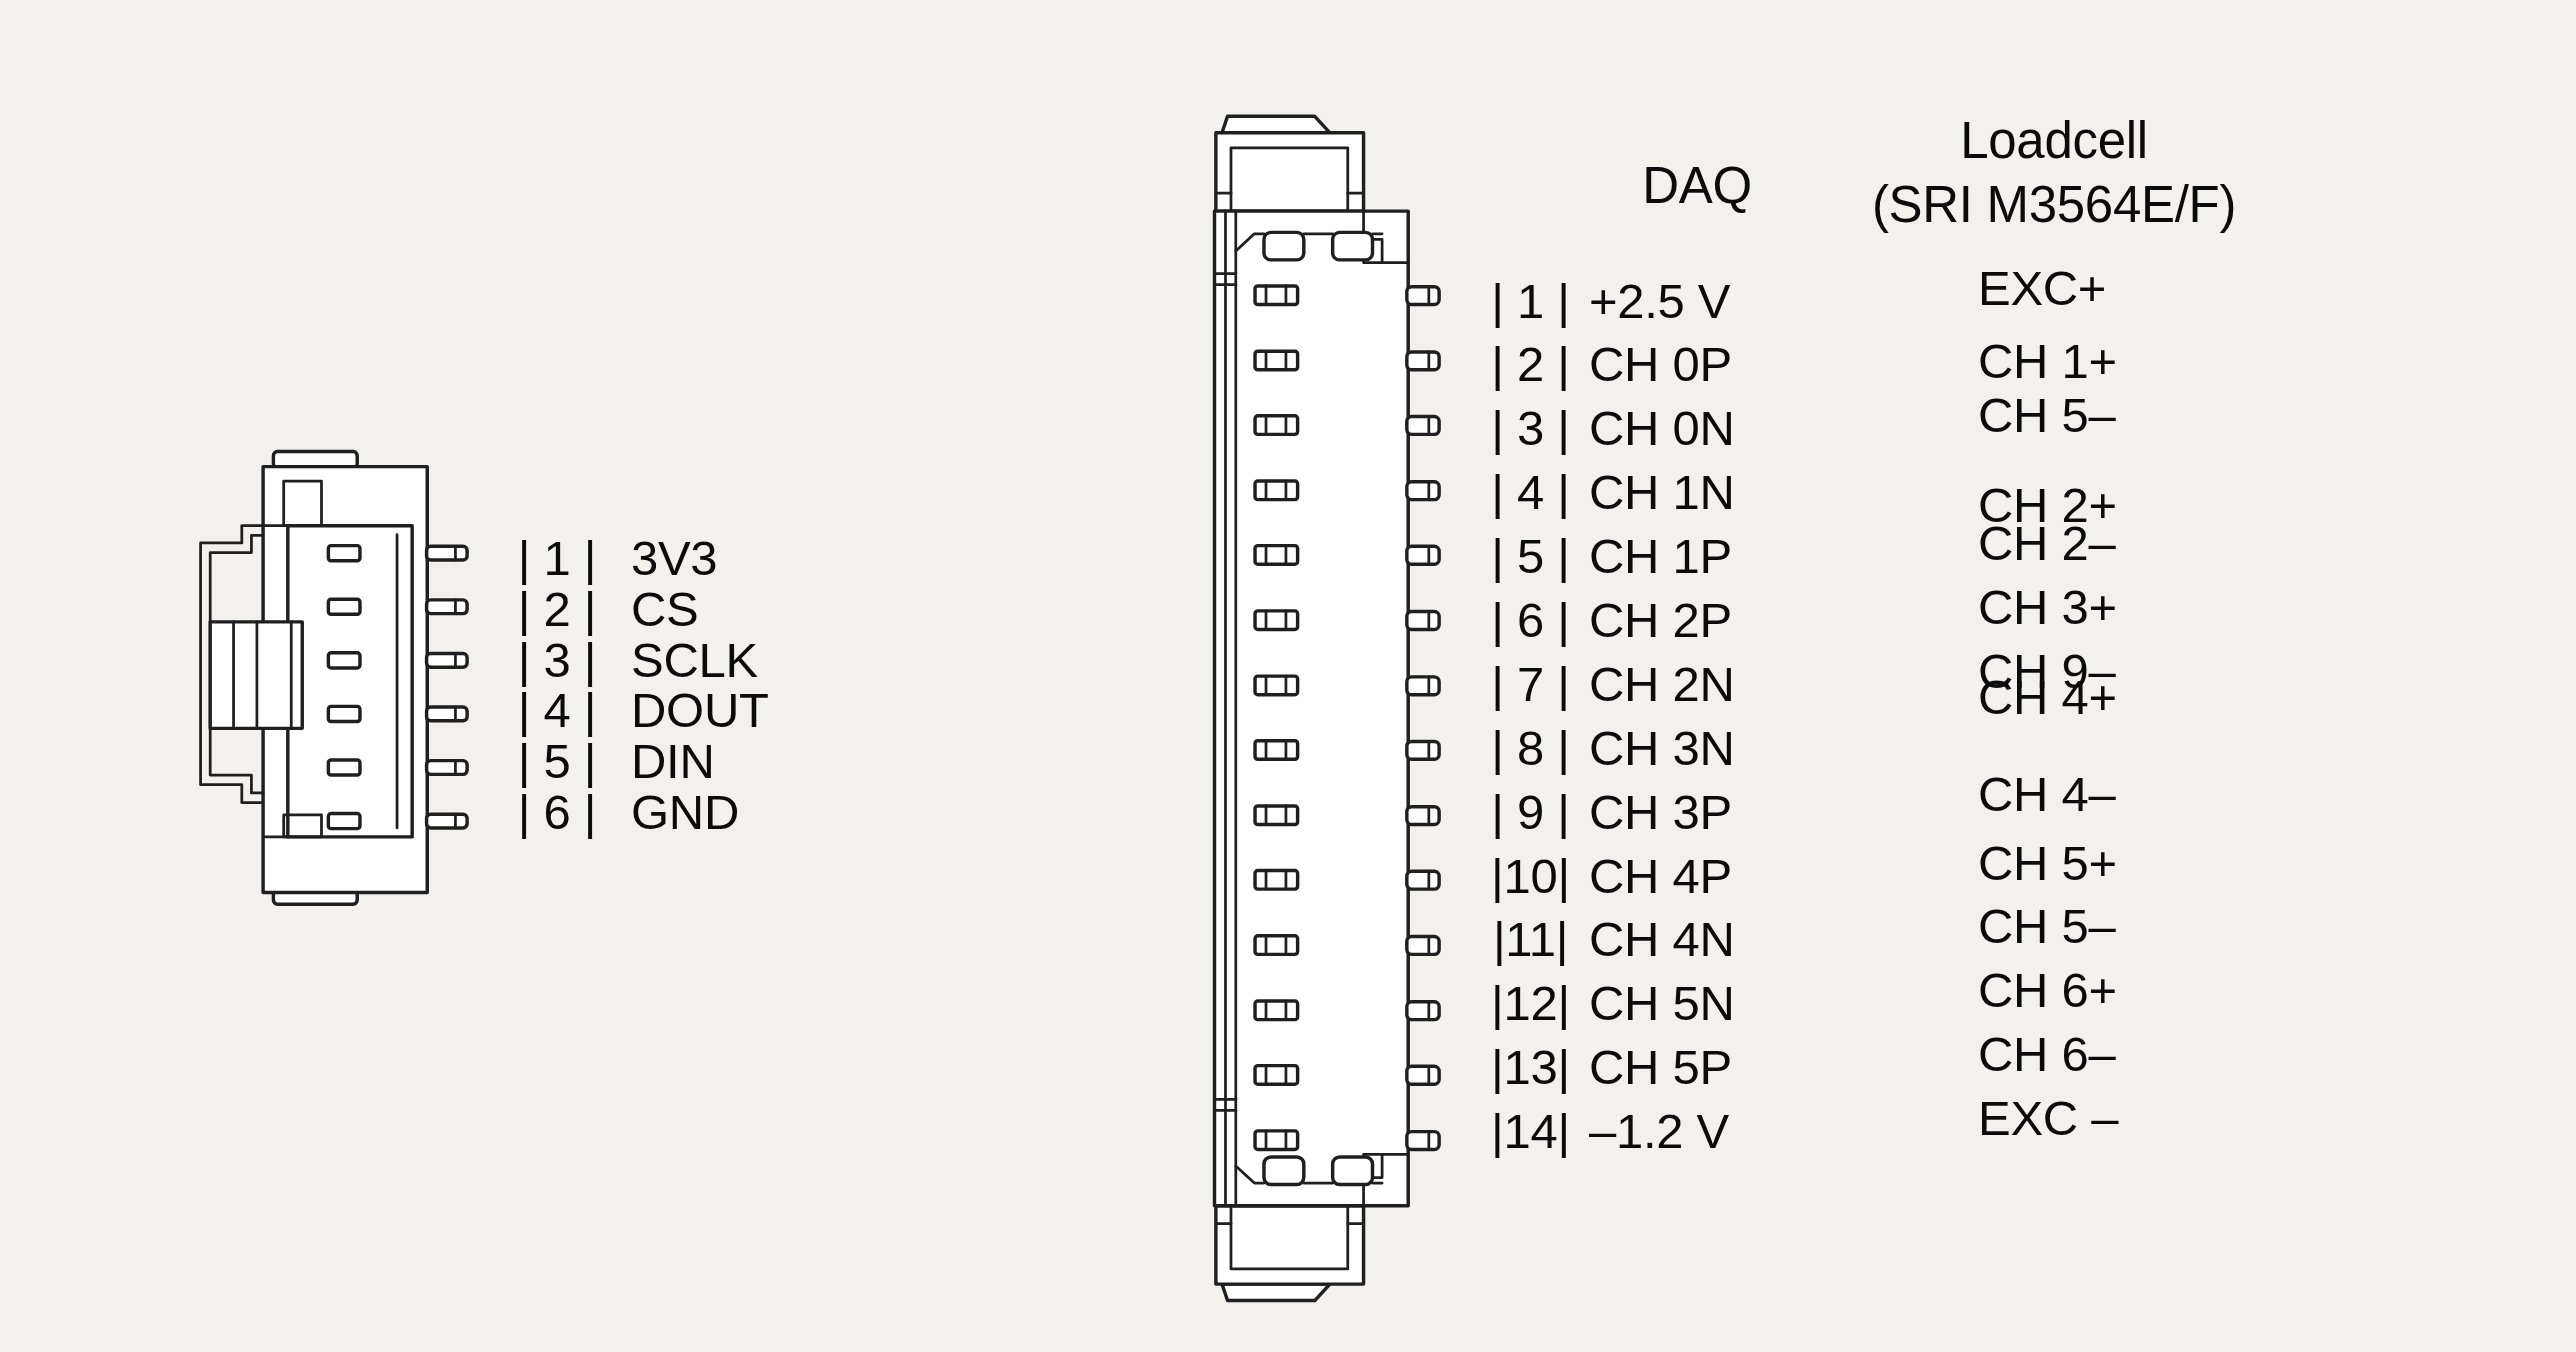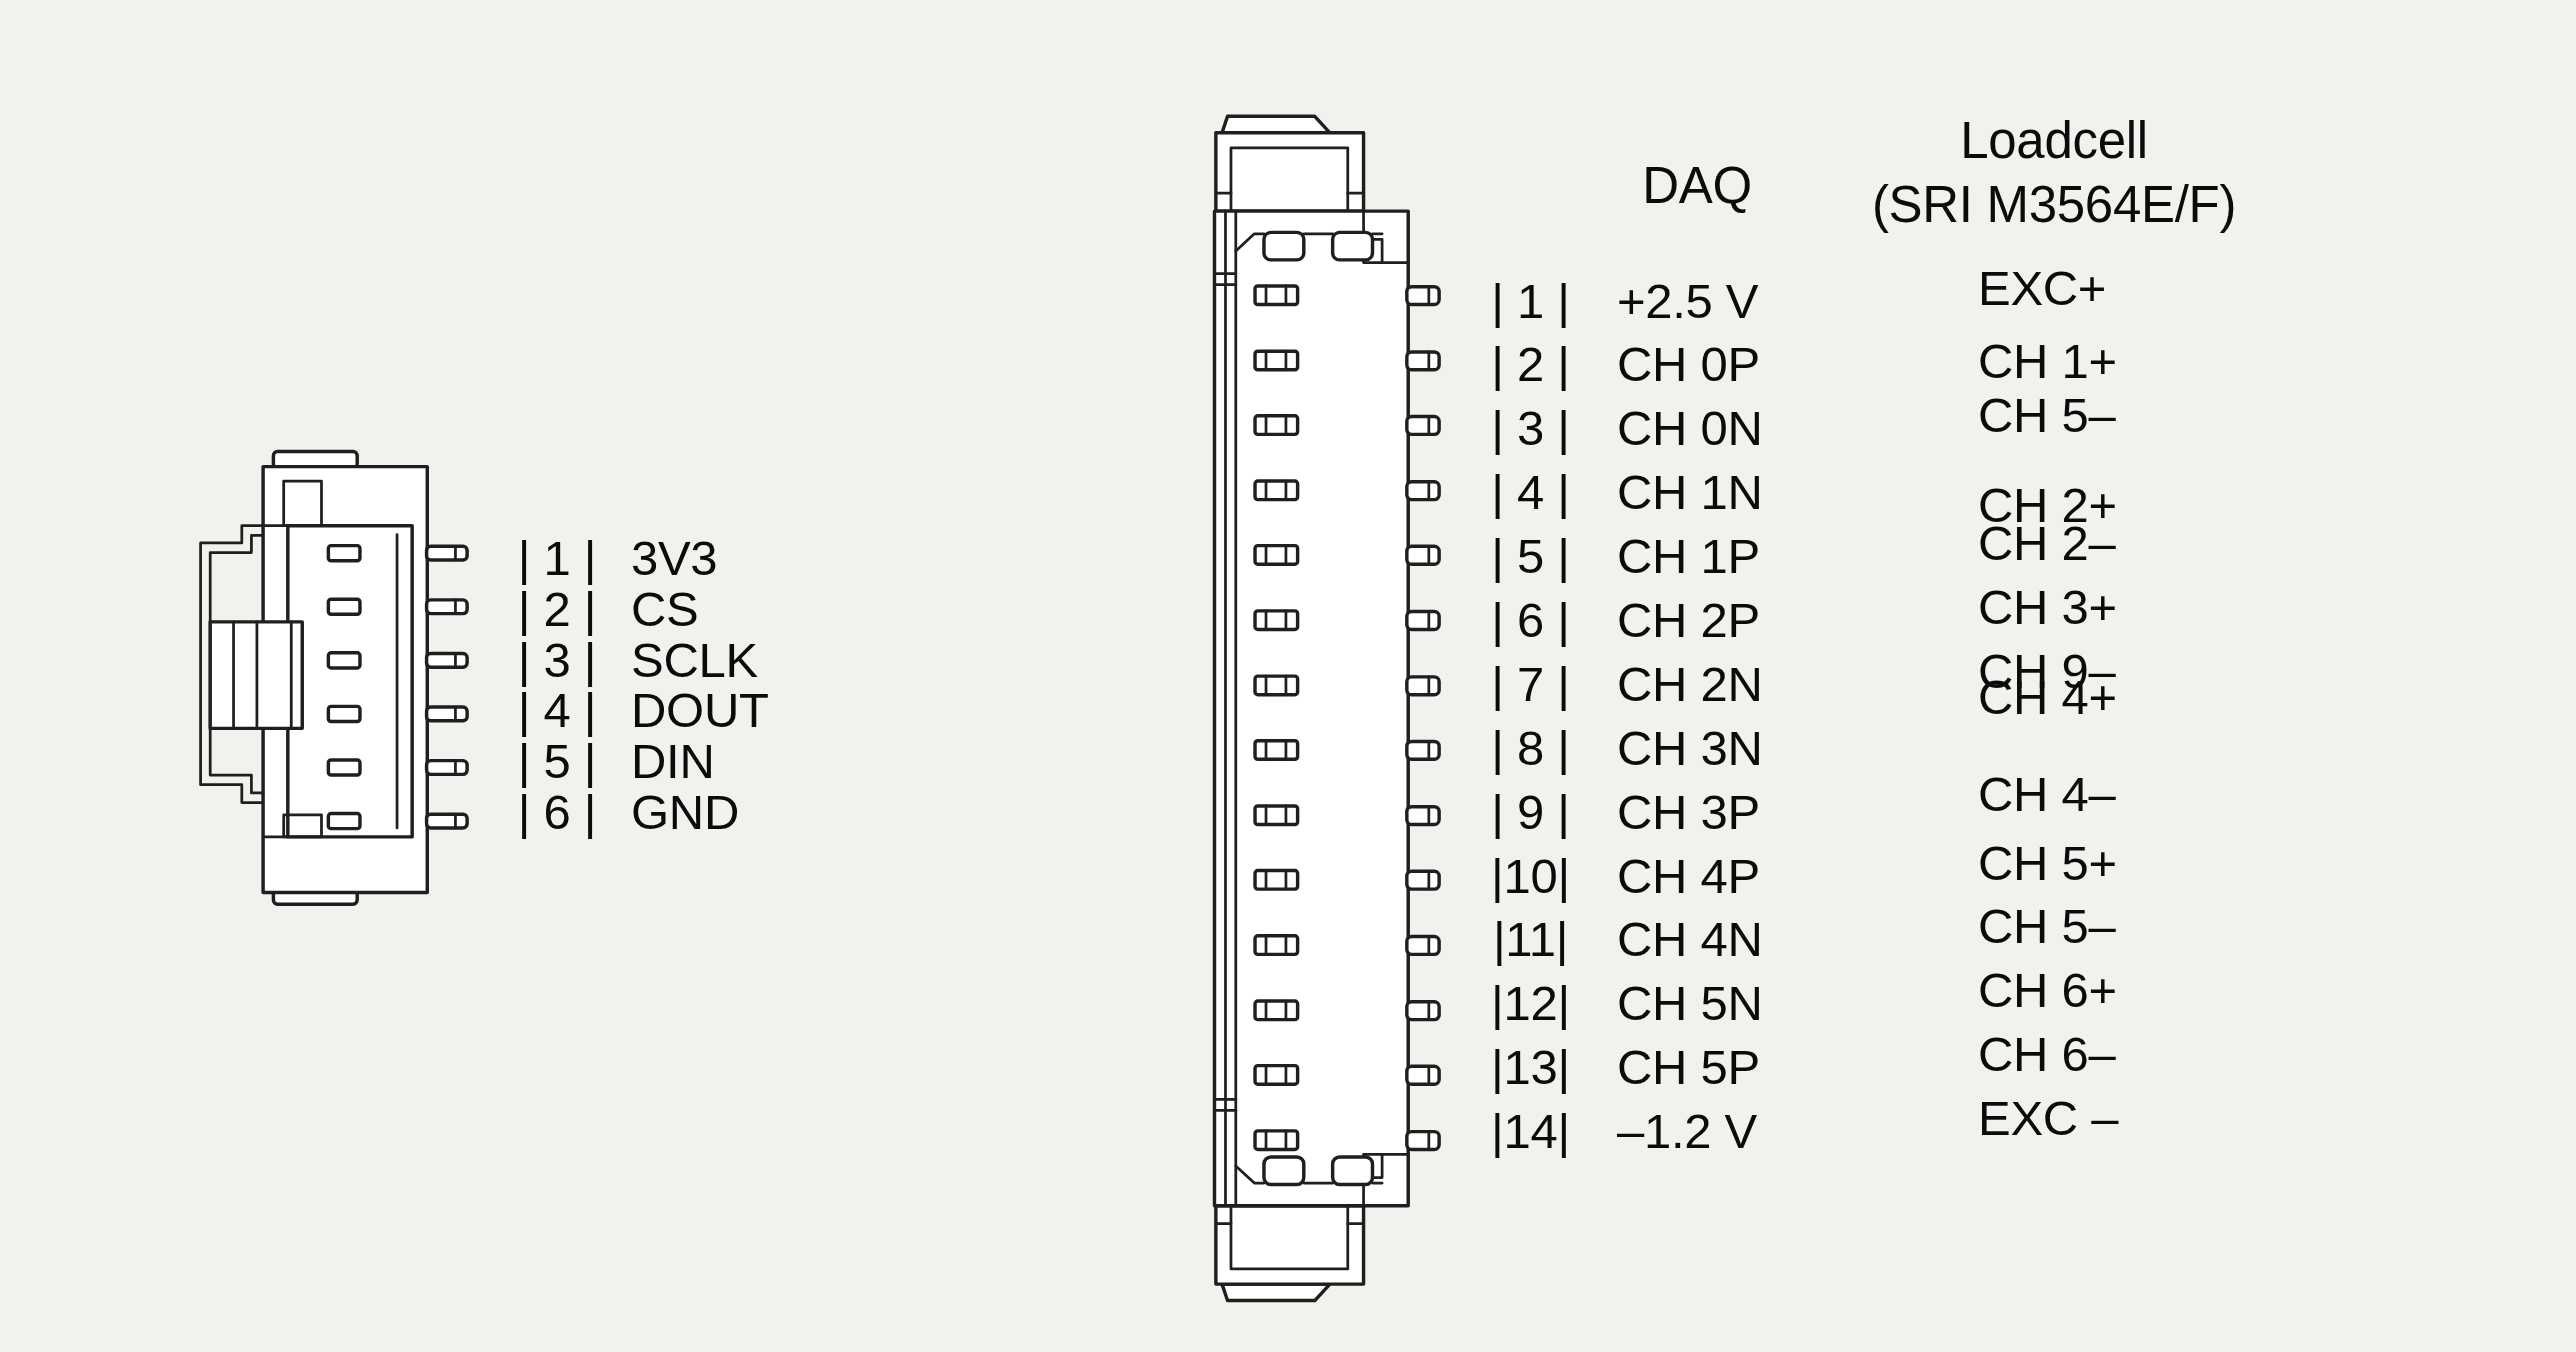--- a/index.html
+++ b/index.html
@@ -15,21 +15,21 @@
   .shape{fill:#ffffff;stroke:#1f1f1f;stroke-width:5;stroke-linejoin:round;stroke-linecap:round;}
   .thin{fill:none;stroke:#1f1f1f;stroke-width:4;stroke-linejoin:round;stroke-linecap:round;}
   .row{position:absolute;white-space:nowrap;font-size:49px;letter-spacing:-0.3px;}
   .row.l{left:515px;height:51px;line-height:51px;}
   .row.d{left:1488px;height:64px;line-height:64px;}
   .row.c{left:1978px;height:64px;line-height:64px;}
   .row .num{display:inline-block;text-align:center;}
   .row.l .num{width:84px;}
   .row.d .num{width:85px;}
   .row.l .lbl{margin-left:32px;}
-  .row.d .lbl{margin-left:44px;}
+  .row.d .lbl{margin-left:16px;}
   .hdr{position:absolute;transform:translateX(-50%);font-size:51px;line-height:64px;white-space:nowrap;text-align:center;letter-spacing:-0.3px;}
 </style>
 </head>
 <body>
 
 <div class="stage">
 
   <svg width="2576" height="1353" viewBox="0 0 3750 1969">
     <defs>
       <g id="pad14">

